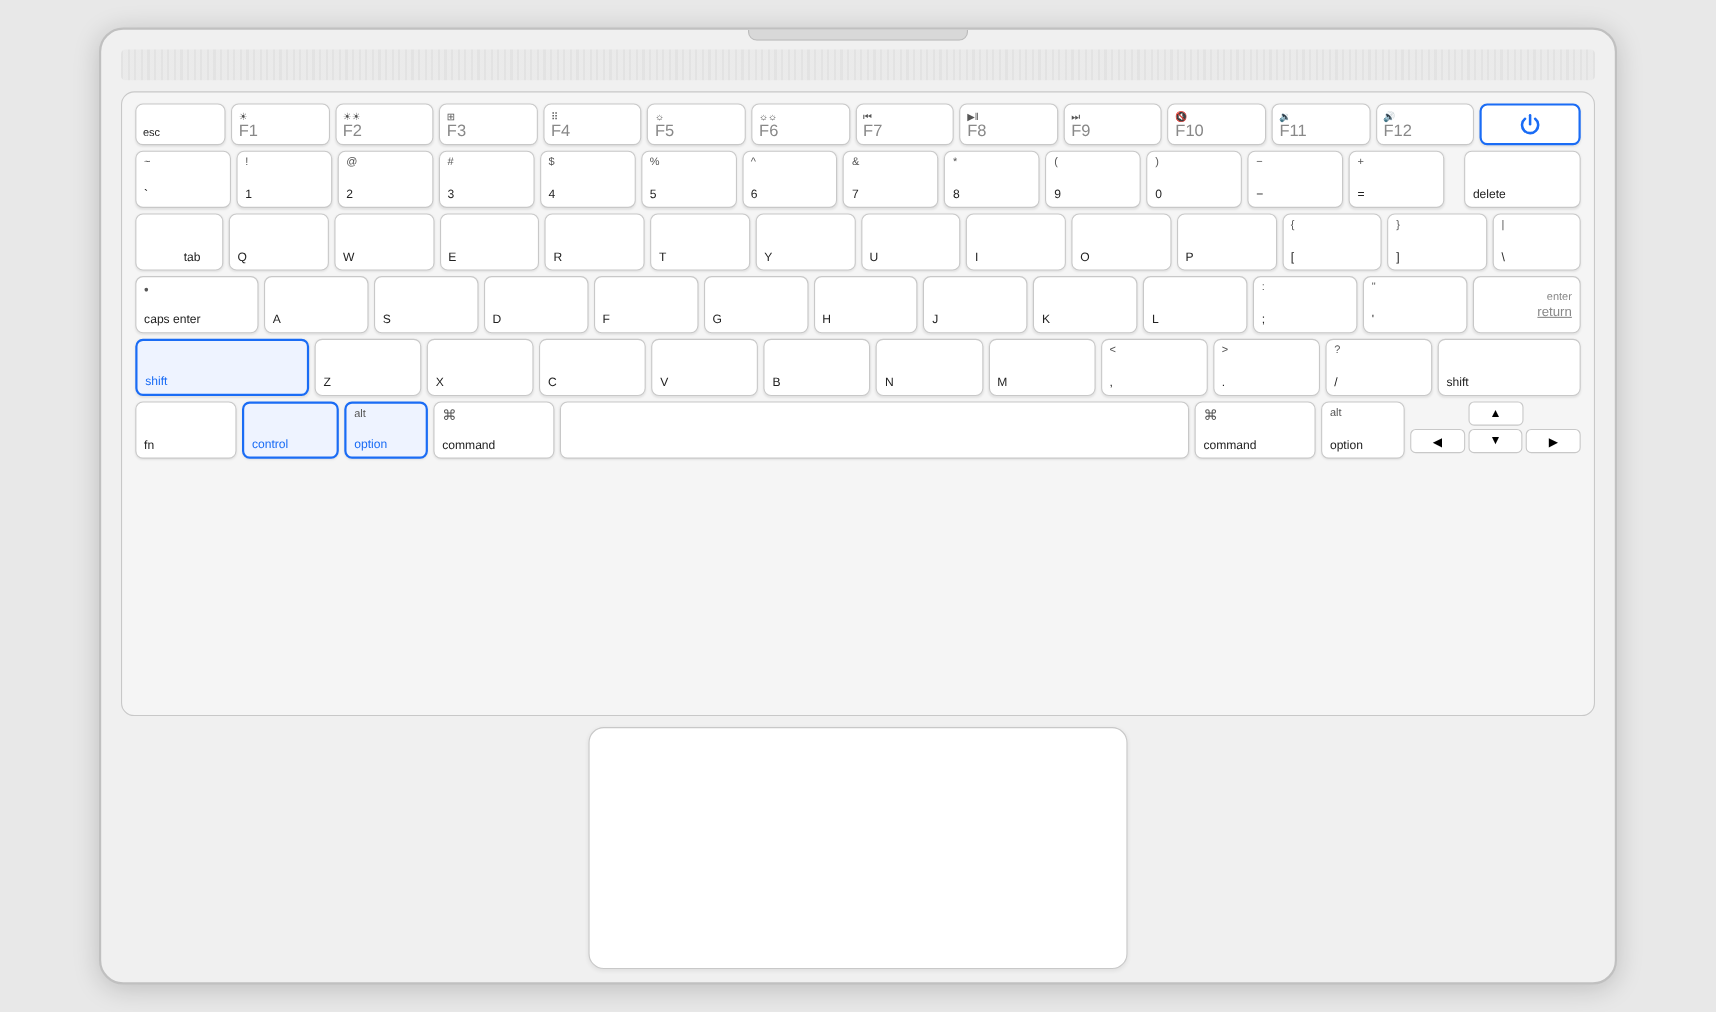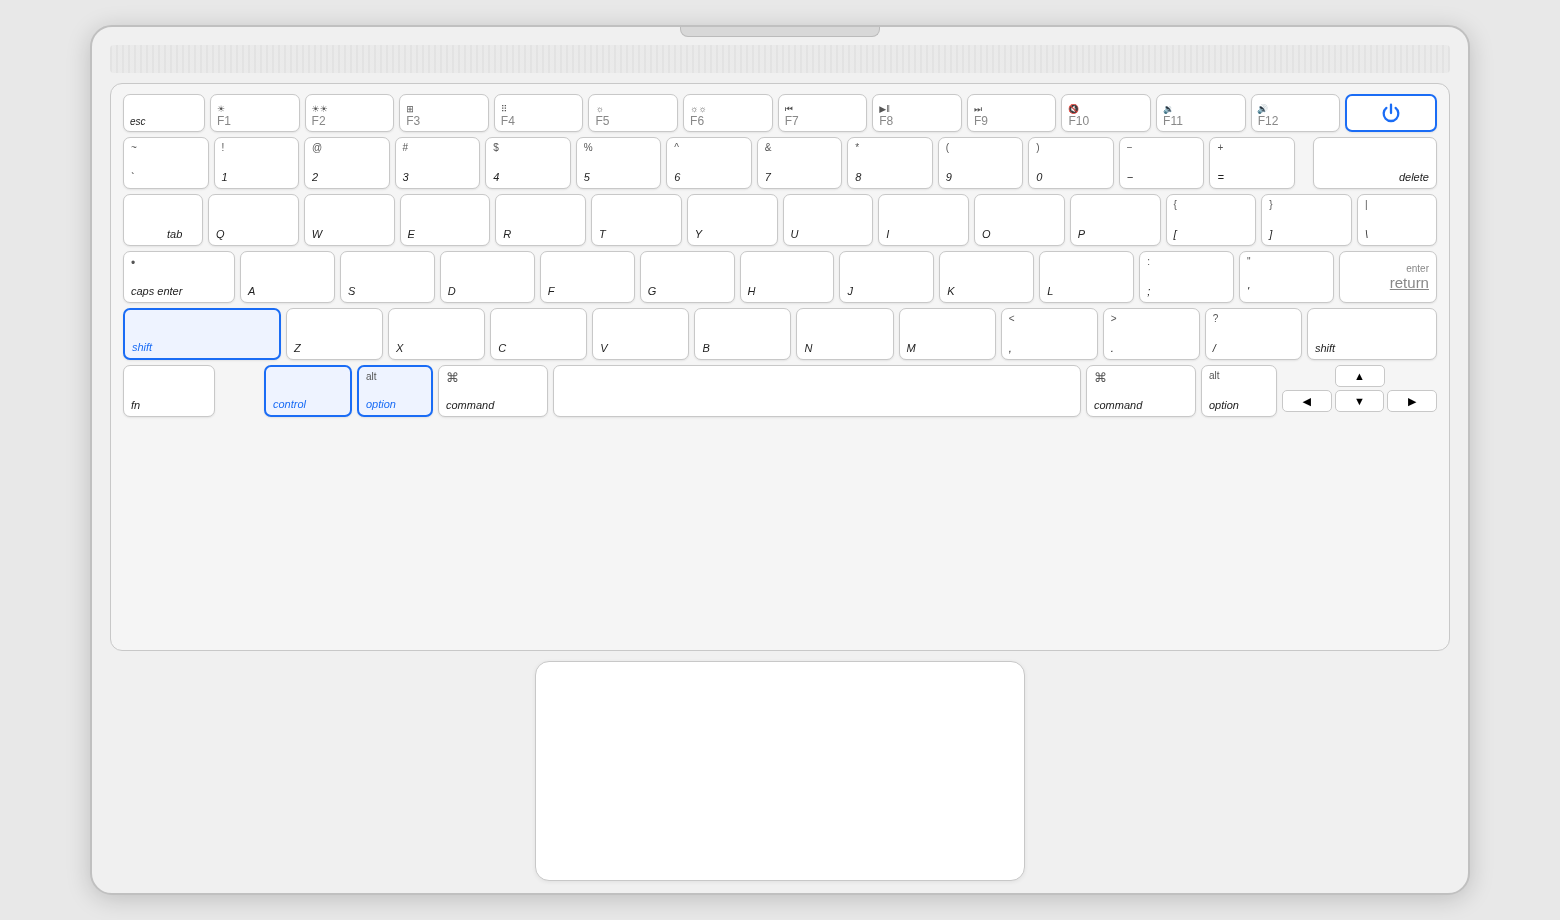--- a/index.html
+++ b/index.html
@@ -95,25 +95,24 @@
       top: 4px;
       left: 7px;
       font-size: 10px;
       color: #555;
     }
 
     .key .key-label {
       font-size: 11px;
       color: #222;
       line-height: 1.2;
-      font-style: italic;
     }
 
     .key .key-sub {
-      font-size: 12px;
+      font-size: 15px;
       color: #888;
       line-height: 1.1;
     }
 
     .key-blue {
       border: 2px solid #1a6cf5;
       background: #eef3ff;
       color: #1a6cf5;
     }
 
@@ -138,40 +137,40 @@
     
     .row-fn .key { min-height: 38px; padding: 3px 6px; font-size: 10px; }
     .row-fn .key .key-label { font-size: 10px; }
 
     
     .key-esc { width: 82px; }
     .key-fn-std { flex: 1; }
 
     
     .key-std { flex: 1; min-height: 52px; }
-    .key-delete { width: 124px; justify-content: flex-end; align-items: flex-end; margin-left: 13px; }
+    .key-delete { width: 106px; justify-content: flex-end; align-items: flex-start; margin-left: 13px; }
 
     
     .key-tab { width: 80px; padding-left: 43px; }
 
     
     .key-caps { width: 112px; }
     .key-enter {
       width: 98px;
       justify-content: center;
       align-items: flex-end;
     }
 
     
     .key-shift-l { width: 158px; }
     .key-shift-r { width: 130px; }
 
     
     .key-fn-b { width: 92px; }
-    .key-control { width: 88px; margin-left: 44px; }
+    .key-control { width: 88px; }
     .key-option { width: 76px; }
     .key-command-l { width: 110px; }
     .key-space { flex: 1; }
     .key-command-r { width: 110px; }
 
     .touchpad-area {
       width: 490px;
       height: 220px;
       background: white;
       border: 1.5px solid #c8c8c8;
@@ -407,21 +406,21 @@
         <span class="key-top">:</span>
         <span class="key-label">;</span>
       </div>
       <div class="key key-std">
         <span class="key-top">"</span>
         <span class="key-label">'</span>
       </div>
       <div class="key key-enter">
         <div class="key-enter-inner">
           <div style="font-size:10px; color:#888;">enter</div>
-          <div style="font-size:15px; color:#888;text-decoration:underline;">return</div>
+          <div style="font-size:12px; color:#888;text-decoration:underline;">return</div>
         </div>
       </div>
     </div>
 
     <div class="key-row">
       <div class="key key-shift-l key-blue">
         <span class="key-label">shift</span>
       </div>
       <div class="key key-std">
         <span class="key-label">Z</span>

